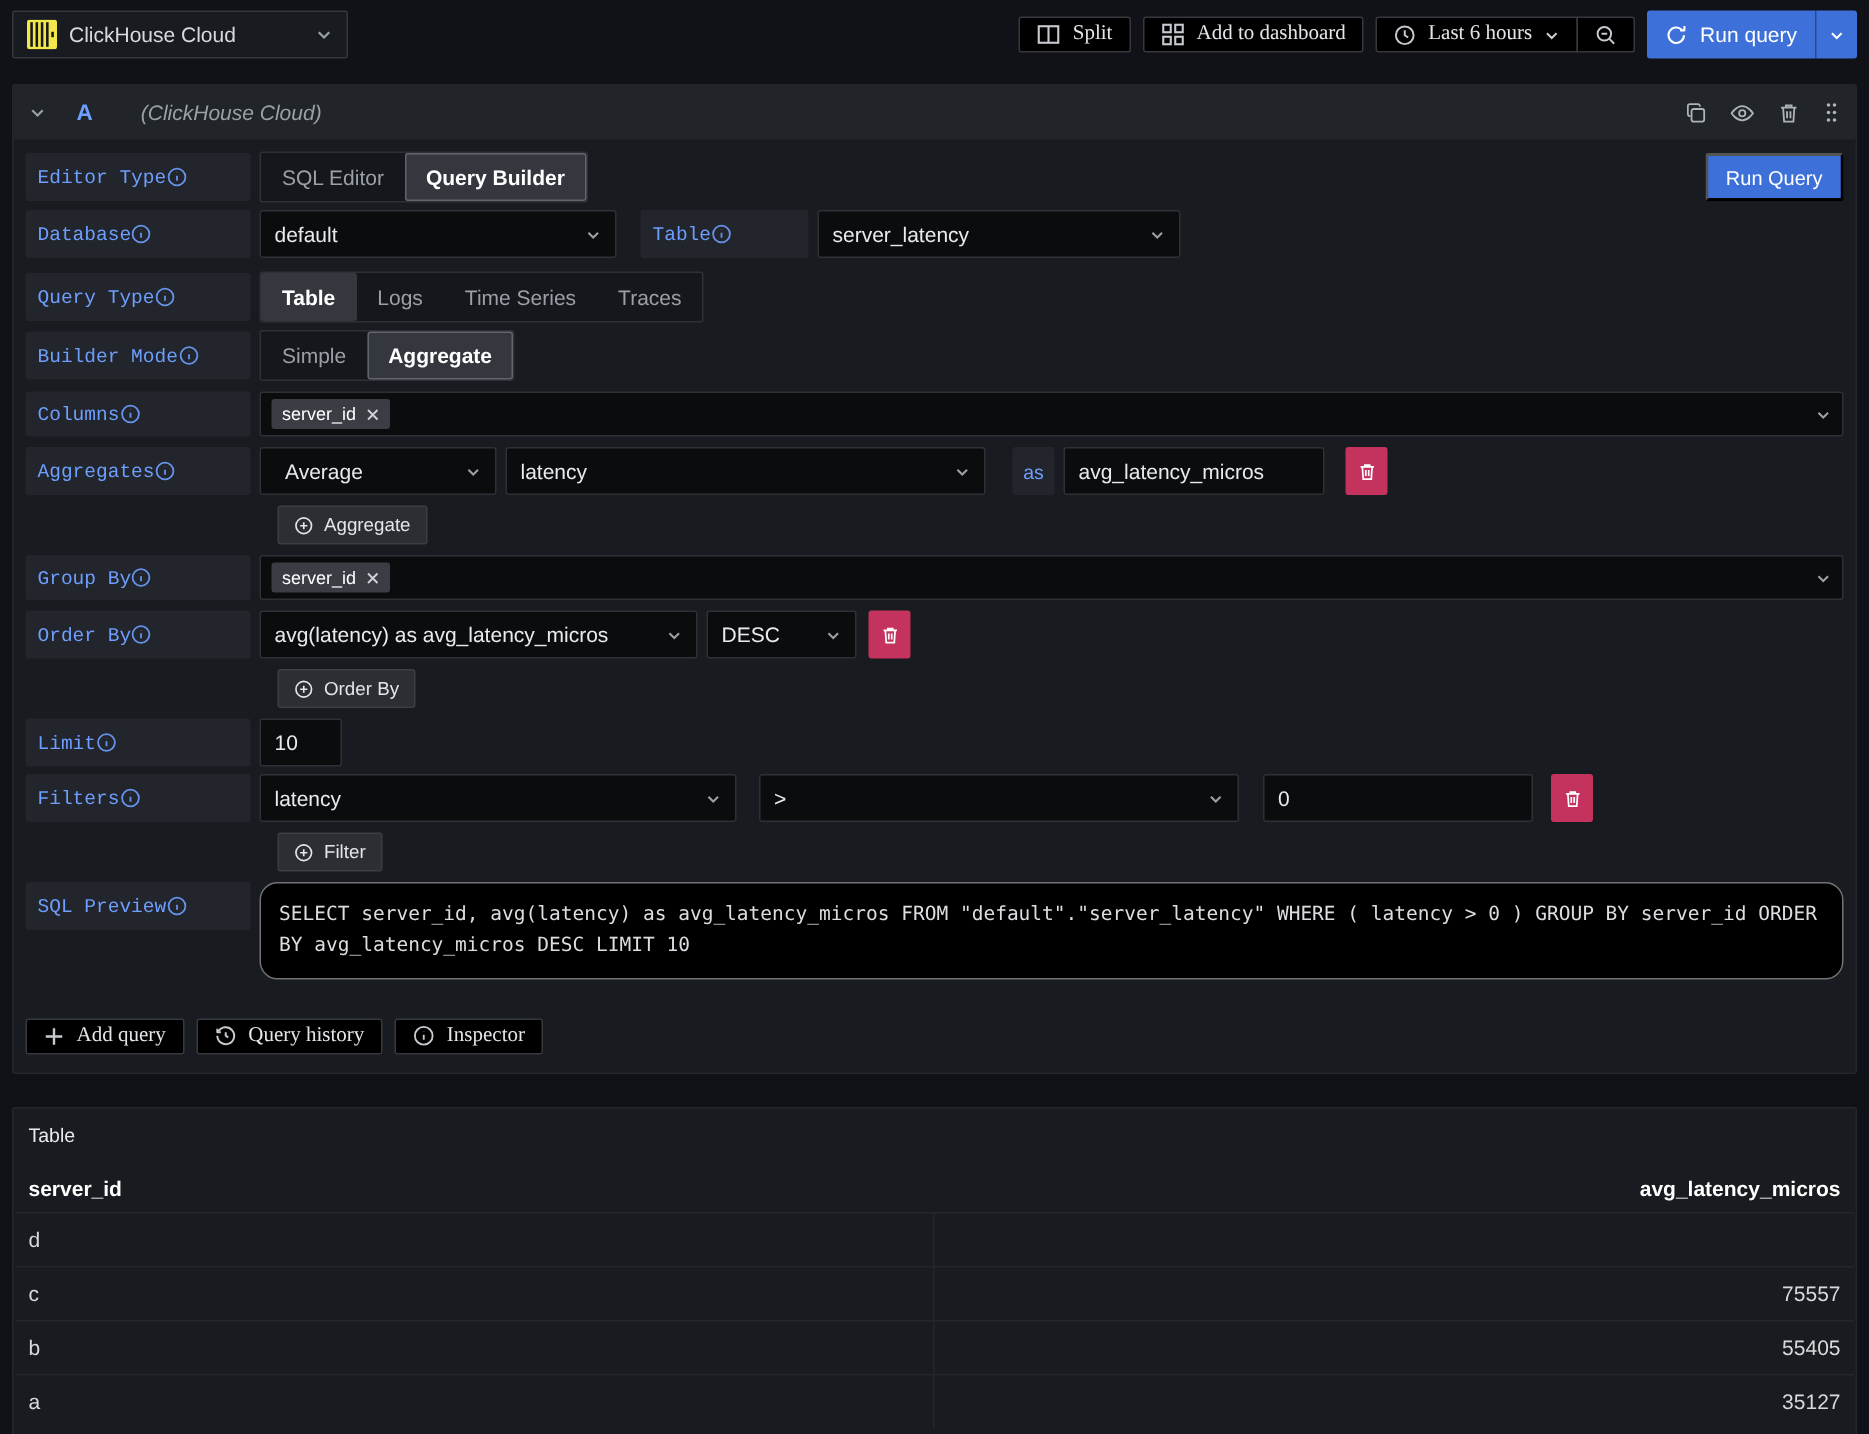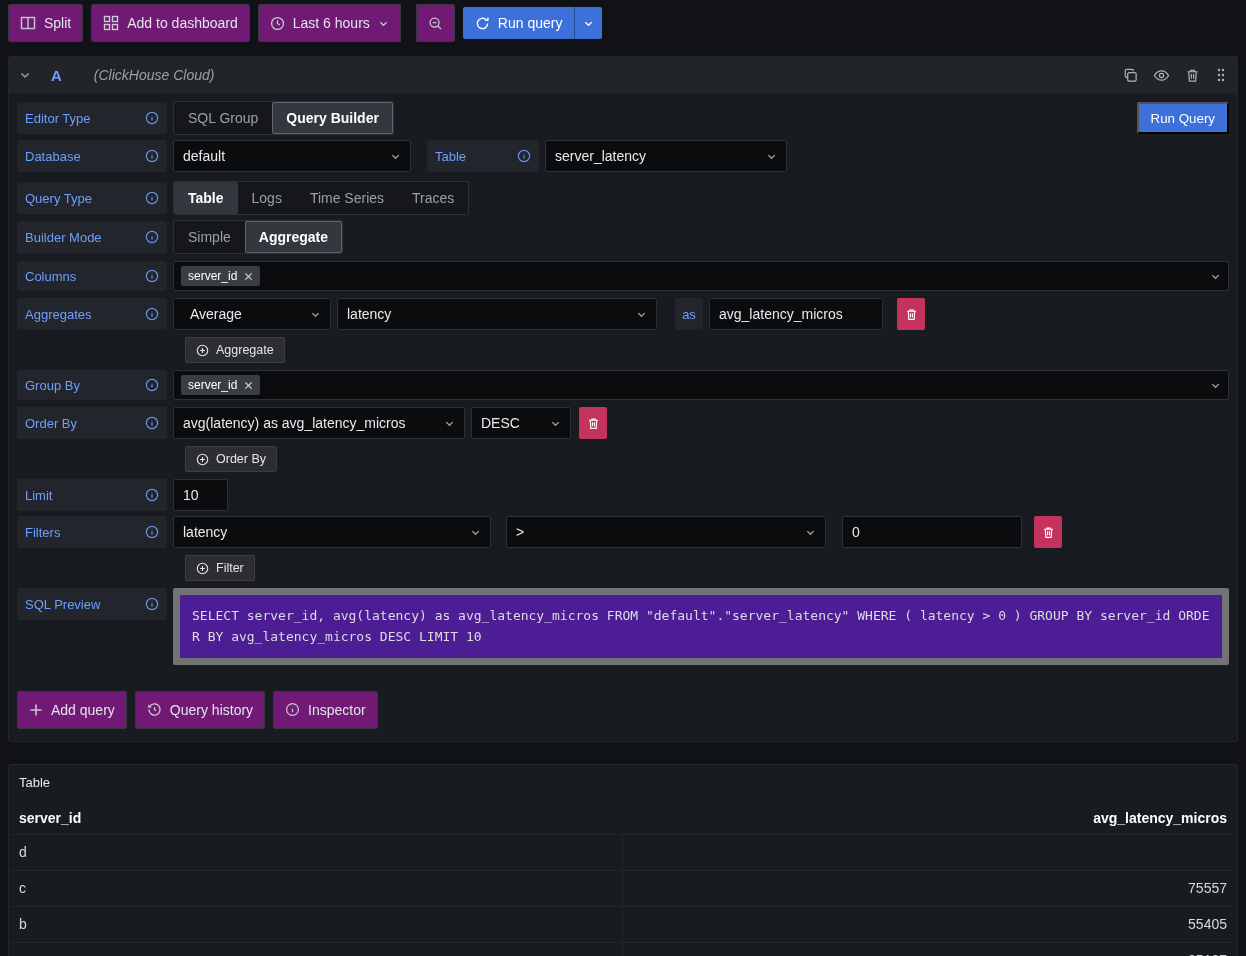--- a/index.html
+++ b/index.html
@@ -16,26 +16,26 @@
   
   .topbar { height:46px; padding:7px 8px; display:flex; justify-content:space-between; align-items:center; }
   .ds-picker {
     width:224px; height:32px; padding:0 9px; display:flex; align-items:center; gap:8px;
     background:#181b1f; border:1px solid #34363c; border-radius:2px; cursor:pointer;
   }
   .ds-picker .chev { margin-left:auto; color:#9aa0a6; }
   .ch-logo { width:20px; height:20px; border-radius:2px; overflow:hidden; flex:none; }
   .topbar-right { display:flex; align-items:center; gap:8px; }
   .tb-btn {
-    height:38px; padding:0 11px; display:inline-flex; align-items:center; gap:8px;
-    background:#701a75; border:1px solid #36383e; border-radius:2px;
-    color:#e3e5e8; font-weight:500; font-size:14px; cursor:pointer; white-space:nowrap;
+    height:24px; padding:0 11px; display:inline-flex; align-items:center; gap:8px;
+    background:#000000; border:1px solid #36383e; border-radius:2px;
+    color:#e3e5e8; font-weight:500; font-size:14px; cursor:pointer; white-space:nowrap;font-family:Liberation Serif, serif;
   }
   .tb-btn .icn { color:#c7cad0; }
-  .joined { display:flex;gap:16px; }
+  .joined { display:flex; }
   .joined .tb-btn:first-child { border-radius:2px 0 0 2px; }
   .joined .tb-btn:last-child { border-radius:0 2px 2px 0; margin-left:-1px; }
   .btn-blue {
     height:32px; display:flex; align-items:center; background:#3d71d9; border-radius:2px;
     color:#ffffff; font-weight:500; cursor:pointer;
   }
   .btn-blue .main { display:flex; align-items:center; gap:8px; padding:0 12px; }
   .btn-blue .caret { padding:0 8px; border-left:1px solid rgba(0,0,0,.35); align-self:stretch; display:flex; align-items:center; }
 
   
@@ -48,22 +48,22 @@
   .q-header .hint { color:#9aa0a6; font-style:italic; font-size:14px; margin-left:22px; }
   .q-header .hicons { margin-left:auto; display:flex; align-items:center; gap:15px; color:#aeb2b9; }
   .q-header .hicons > * { cursor:pointer; }
 
   .q-body { padding:8px 8px 12px; }
   .frow { display:flex; align-items:center; gap:6px; margin-bottom:5px; }
   .frow.top { align-items:flex-start; }
   .flabel {
     width:150px; min-width:150px; height:32px; padding:0 8px;
     background:#22252b; border-radius:2px; color:#6e9fff;
-    display:flex; align-items:center; justify-content:space-between;
-    font-size:13px; font-weight:500;
+    display:flex; align-items:center; 
+    font-size:13px; font-weight:500;font-family:Liberation Mono, monospace;
   }
   .flabel .info { color:#6e9fff; opacity:.9; }
 
   .radio-group { display:flex; height:34px; border:1px solid #2e3036; border-radius:2px; background:#15171c; }
   .radio-item {
     height:32px; padding:0 14px; display:flex; align-items:center;
     color:#9aa0a6; font-weight:500; cursor:pointer; white-space:nowrap; border-radius:2px;
   }
   .radio-item.active { background:#34373e; color:#ffffff; font-weight:700; }
   .radio-item.focus { outline:1px solid #60646c; outline-offset:-1px; }
@@ -96,21 +96,21 @@
     background:#c4335e; border:none; border-radius:2px; color:#ffffff; cursor:pointer; margin-left:8px; flex:none;
   }
   .add-btn {
     height:26px; padding:0 10px; margin:2px 0 7px 168px;
     display:inline-flex; align-items:center; gap:7px;
     background:#2c2e34; border:1px solid #3c3e44; border-radius:2px;
     color:#e3e5e8; font-size:12.5px; font-weight:500; cursor:pointer;
   }
   .sql-box {
     flex:1; min-height:60px; padding:10px 12px;
-    background:#4c1d95; border:7px solid #737373; border-radius:2px;
+    background:#000000; border:1px solid #737373; border-radius:12px;
     font-family:"DejaVu Sans Mono", monospace; font-size:13px; line-height:1.65; color:#dcdde0;
     word-break:break-all; overflow-wrap:anywhere;
   }
   .footer-row { display:flex; gap:8px; margin-top:26px; }
 
   
   .tp-title { padding:10px 10px 12px; font-size:13px; font-weight:500; color:#e8eaed; }
   .tbl { padding:0 1px 10px; }
   .tbl-head, .tbl-row { display:grid; grid-template-columns:1fr 1fr; }
   .tbl-head { height:32px; align-items:center; font-weight:700; color:#ffffff; }
@@ -118,20 +118,38 @@
   .tbl-row { height:36px; align-items:center; border-top:1px solid #24262b; color:#d8d9da; }
   .tbl-row .c { padding:0 9px; height:100%; display:flex; align-items:center; }
   .tbl-row .c.first, .tbl-spacer .half { border-right:1px solid #24262b; }
   .c.num { justify-content:flex-end; text-align:right; }
   .tbl-head .c.num { text-align:right; }
 </style>
 </head>
 <body>
 
 <div class="topbar">
+  <div class="ds-picker">
+    <span class="ch-logo">
+      <svg width="20" height="20" viewBox="0 0 20 20">
+        <rect width="20" height="20" fill="#f2e84b"></rect>
+        <rect x="2.2" y="1.8" width="1.7" height="16.4" fill="#16181d"></rect>
+        <rect x="5.7" y="1.8" width="1.7" height="16.4" fill="#16181d"></rect>
+        <rect x="9.2" y="1.8" width="1.7" height="16.4" fill="#16181d"></rect>
+        <rect x="12.7" y="1.8" width="1.7" height="16.4" fill="#16181d"></rect>
+        <rect x="16.2" y="8.2" width="1.7" height="3.6" fill="#16181d"></rect>
+      </svg>
+    </span>
+    <span>ClickHouse Cloud</span>
+    <span class="chev">
+      <svg width="12" height="12" viewBox="0 0 12 12">
+          <path d="M2.5 4.5 6 8l3.5-3.5" fill="none" stroke="currentColor" stroke-width="1.5"></path>
+        </svg>
+    </span>
+  </div>
 
   <div class="topbar-right">
     <button class="tb-btn">
       <span class="icn">
         <svg width="16" height="16" viewBox="0 0 16 16">
             <rect x="1.5" y="2.5" width="13" height="11" fill="none" stroke="currentColor" stroke-width="1.4"></rect>
             <path d="M8 2.5v11" stroke="currentColor" stroke-width="1.4"></path>
           </svg>
       </span>
       <span>Split</span>
@@ -239,21 +257,21 @@
       <div class="flabel">
         <span>Editor Type</span>
         <span class="info">
           <svg width="14" height="14" viewBox="0 0 14 14" fill="none" stroke="currentColor" stroke-width="1.2">
               <circle cx="7" cy="7" r="5.6"></circle>
               <path d="M7 6.2v3.3M7 4.2v.2"></path>
             </svg>
         </span>
       </div>
       <div class="radio-group">
-        <div class="radio-item">SQL Group</div>
+        <div class="radio-item">SQL Editor</div>
         <div class="radio-item active focus">Query Builder</div>
       </div>
       <button class="btn-blue" style="margin-left:auto;">
         <span class="main">Run Query</span>
       </button>
     </div>
 
     
     <div class="frow">
       <div class="flabel">

